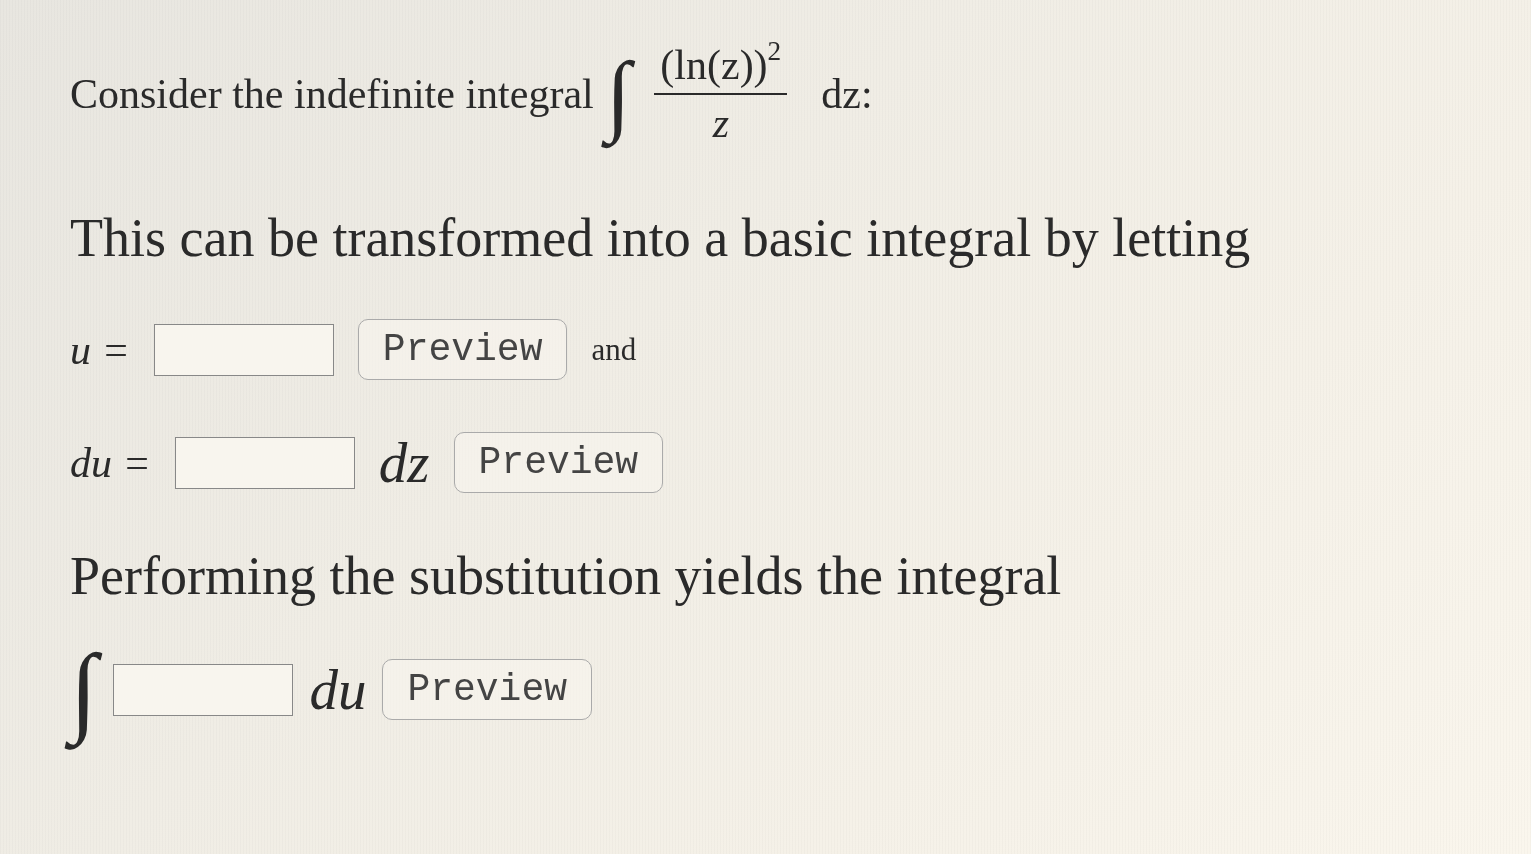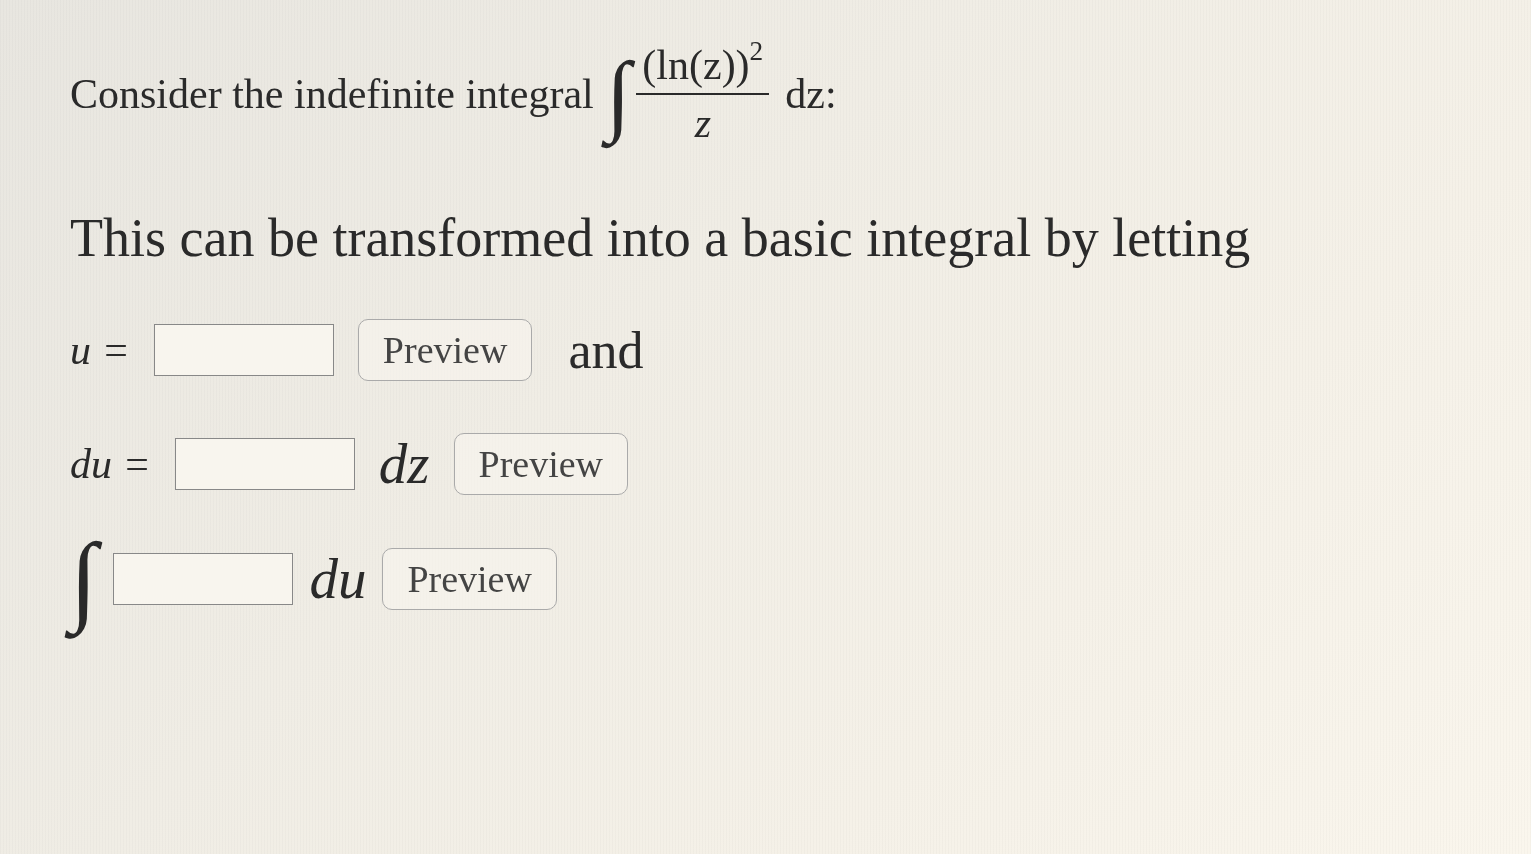--- a/index.html
+++ b/index.html
@@ -52,21 +52,21 @@
       font-size: 90px;
       font-weight: 300;
       line-height: 0;
       margin-right: -4px;
     }
     .fraction {
       display: inline-flex;
       flex-direction: column;
       align-items: center;
       vertical-align: middle;
-      margin: 0 4px;
+      margin: 0 22px;
     }
     .numerator {
       padding: 0 6px 4px;
       border-bottom: 2px solid #2a2a2a;
       font-size: 42px;
     }
     .denominator {
       padding: 4px 6px 0;
       font-style: italic;
       font-size: 42px;
@@ -103,24 +103,24 @@
       padding: 4px 8px;
       font-family: inherit;
     }
     .preview-box {
       border: 1px solid #aaa;
       background: rgba(248,245,238,0.6);
       padding: 8px 24px;
       font-size: 38px;
       color: #444;
       border-radius: 10px;
+      font-family: Liberation Mono, monospace;
     }
     .and-text {
-      font-size: 52px;
-      margin-left: 12px;
+      font-size: 31px;
     }
     .big-integral-row {
       display: flex;
       align-items: center;
       gap: 16px;
       font-size: 42px;
     }
     .big-integral-sign {
       font-size: 100px;
       font-weight: 300;
@@ -158,20 +158,21 @@
     <span class="and-text">and</span>
   </div>
 
   <div class="input-row">
     <span class="italic-var">du =</span>
     <input type="text" value="" style="">
     <span class="dz-text">dz</span>
     <span class="preview-box">Preview</span>
   </div>
 
+  <div class="prompt-text">Performing the substitution yields the integral</div>
 
   <div class="big-integral-row">
     <span class="big-integral-sign">∫</span>
     <input type="text" value="" style="">
     <span class="du-text">du</span>
     <span class="preview-box">Preview</span>
   </div>
 </div>
 
 </body></html>

